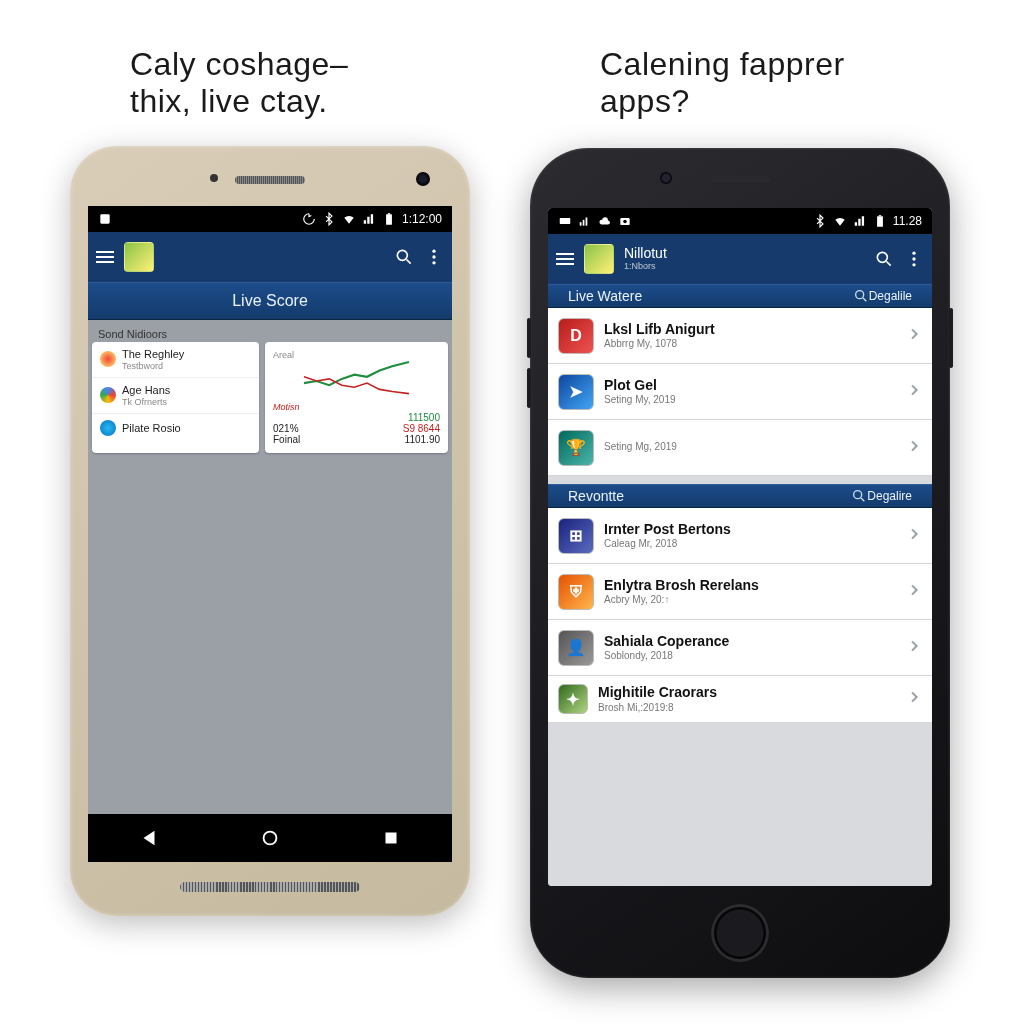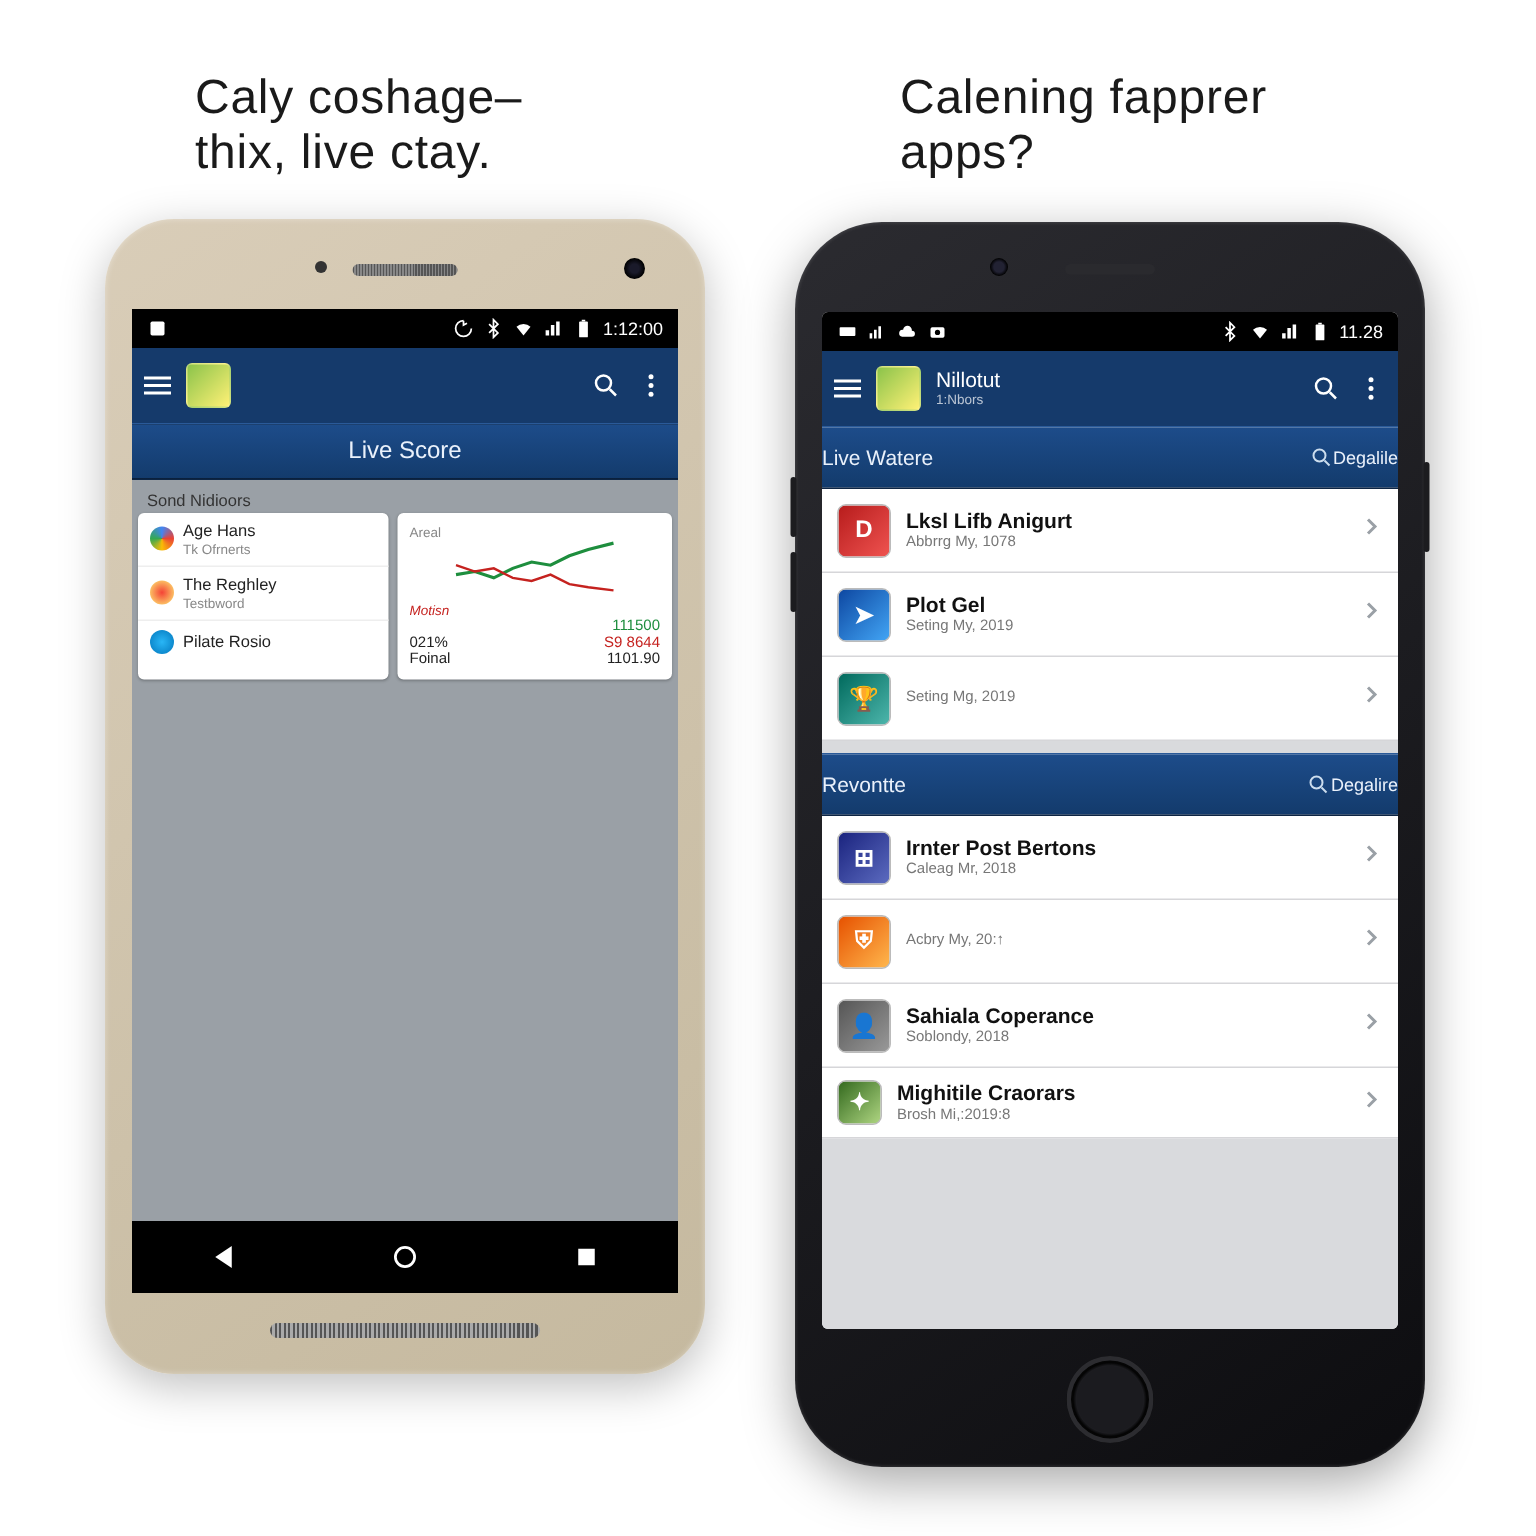--- a/index.html
+++ b/index.html
@@ -113,22 +113,22 @@
     width:58px; height:58px; border-radius:50%;
     background:radial-gradient(circle,#1b1b1f 55%,#000 60%);
     box-shadow: inset 0 0 0 3px #2c2c30, inset 0 0 10px rgba(255,255,255,.08);
   }
   .phone-ios .screen {
     position:absolute; left:18px; right:18px; top:60px; bottom:92px;
     background:#e9e9ec; border-radius:4px; overflow:hidden;
   }
   .content-ios { background:#d9dadd; height:calc(100% - 26px - 50px); overflow:hidden; }
   .ios-sec-hdr {
-    height:42px; background:linear-gradient(#1d4c8a,#133b6c);
-    color:#eaf1fb; display:flex; align-items:center; padding:0 0;
+    height:24px; background:linear-gradient(#1d4c8a,#133b6c);
+    color:#eaf1fb; display:flex; align-items:center; padding:0 20px;
     font-size:14px; gap:10px; border-top:1px solid #2a5a99; border-bottom:1px solid #0d2544;
   }
   .ios-sec-hdr .right-group { margin-left:auto; display:flex; align-items:center; font-size:12px; }
   .ios-row {
     background:#fff; border-bottom:1px solid #d6d6d9;
     display:flex; align-items:center; padding:8px 10px; gap:10px;
     min-height:56px;
   }
   .ios-row .app-ico {
     width:36px; height:36px; border-radius:6px; flex-shrink:0;
@@ -227,31 +227,31 @@
 
     <div class="section-hdr">
       <span>Live Score</span>
     </div>
 
     <div class="content-android">
       <div class="subhdr">Sond Nidioors</div>
       <div class="cards-row">
         <div class="card">
           <div class="row">
+            <span class="ico" style="background:radial-gradient(circle,#f44336,#fff176);"></span>
+            <span class="lbl">
+                <span>The Reghley</span>
+                <span class="sub">Testbword</span>
+              </span>
+          </div>
+          <div class="row">
             <span class="ico" style="background:conic-gradient(#4285f4,#ea4335,#fbbc05,#34a853,#4285f4);"></span>
             <span class="lbl">
                 <span>Age Hans</span>
                 <span class="sub">Tk Ofrnerts</span>
-              </span>
-          </div>
-          <div class="row">
-            <span class="ico" style="background:radial-gradient(circle,#f44336,#fff176);"></span>
-            <span class="lbl">
-                <span>The Reghley</span>
-                <span class="sub">Testbword</span>
               </span>
           </div>
           <div class="row">
             <span class="ico" style="background:radial-gradient(circle,#29b6f6,#0277bd);"></span>
             <span class="lbl">
                 <span>Pilate Rosio</span>
               </span>
           </div>
         </div>
 
@@ -439,20 +439,21 @@
               <span class="t">Irnter Post Bertons</span>
               <span class="s">Caleag Mr, 2018</span>
             </div>
             <div class="chev"><svg width="16" height="16" viewBox="0 0 24 24" fill="none" stroke="#9aa0a6" stroke-width="3">
                 <path d="M9 5l7 7-7 7"></path>
               </svg></div>
           </div>
           <div class="ios-row">
             <div class="app-ico bg-orange">⛨</div>
             <div class="txt">
+              <span class="t">Enlytra Brosh Rerelans</span>
               <span class="s">Acbry My, 20:↑</span>
             </div>
             <div class="chev"><svg width="16" height="16" viewBox="0 0 24 24" fill="none" stroke="#9aa0a6" stroke-width="3">
                 <path d="M9 5l7 7-7 7"></path>
               </svg></div>
           </div>
           <div class="ios-row">
             <div class="app-ico bg-grey">👤</div>
             <div class="txt">
               <span class="t">Sahiala Coperance</span>

